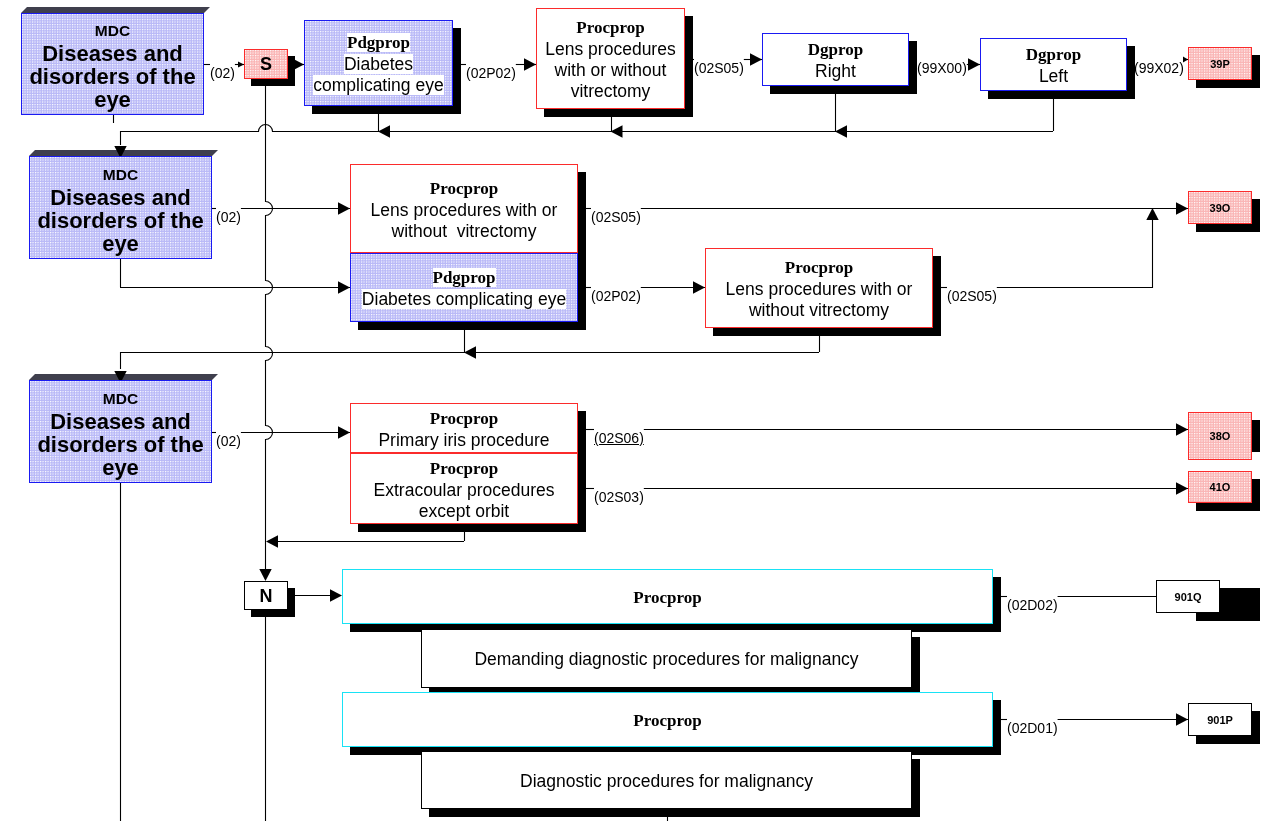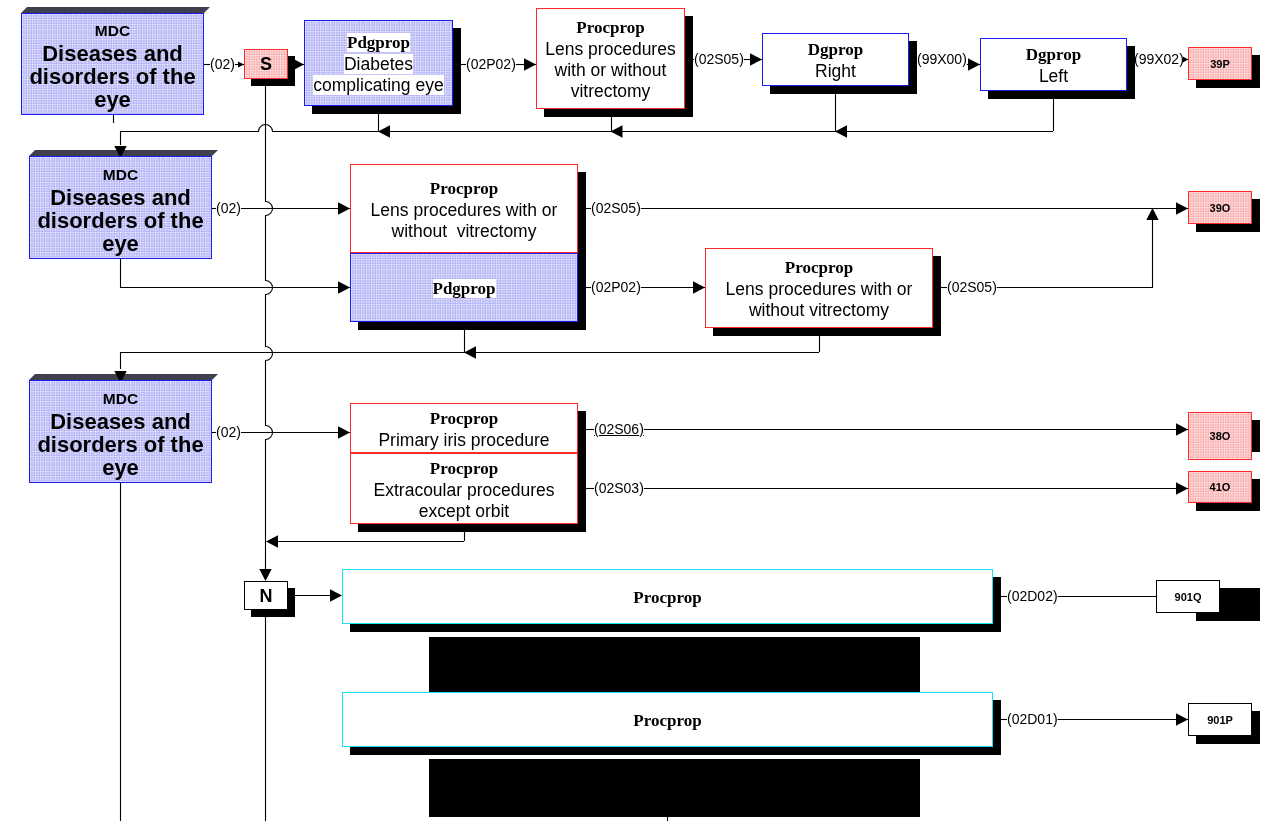--- a/index.html
+++ b/index.html
@@ -47,21 +47,21 @@
   .mdc .ttl{font-family:"Liberation Sans",sans-serif;font-size:15.5px;font-weight:bold;
        line-height:23px;}
   .mdc .bdy{font-weight:bold;font-size:22px;line-height:23px;text-align:right;}
   .hl{background:#fff;}
   .nohl .hl{background:transparent;}
   .term{font-weight:bold;font-size:11px;color:#000;line-height:18px;}
   .sw{font-weight:bold;font-size:18px;color:#000;line-height:18px;}
   .single{padding-top:0;}
 
   .elabel{position:absolute;font-size:14px;line-height:14px;color:#000;
-          white-space:nowrap;transform:translateY(-50%);}
+          white-space:nowrap;transform:translateY(-50%);margin-top:9px;}
 </style>
 </head>
 <body>
 
 <div id="stage">
   <div id="shadows">
       <div class="tshadow" style="left: 21px; top: 7px; width: 189px; height: 6px; clip-path: polygon(6px 0px, 189px 0px, 183px 6px, 0px 6px);"></div>
       <div class="shadow" style="left: 251px; top: 56px; width: 44px; height: 30px;"></div>
       <div class="shadow" style="left: 312px; top: 28px; width: 149px; height: 86px;"></div>
       <div class="shadow" style="left: 544px; top: 16px; width: 149px; height: 101px;"></div>
@@ -205,20 +205,21 @@
         <div class="bdy"><span class="hl">disorders of the</span></div>
         <div class="bdy"><span class="hl">eye</span></div>
       </div>
       <div class="node b-red nohl" style="left: 350px; top: 164px; width: 228px; height: 89px;">
         <div class="ttl"><span class="hl">Procprop</span></div>
         <div class="bdy"><span class="hl">Lens procedures with or</span></div>
         <div class="bdy"><span class="hl">without  vitrectomy</span></div>
       </div>
       <div class="node b-blue f-blue" style="left: 350px; top: 253px; width: 228px; height: 69px;">
         <div class="ttl"><span class="hl">Pdgprop</span></div>
+        <div class="bdy"><span class="hl">Diabetes complicating eye</span></div>
       </div>
       <div class="node b-red nohl" style="left: 705px; top: 248px; width: 228px; height: 80px;">
         <div class="ttl"><span class="hl">Procprop</span></div>
         <div class="bdy"><span class="hl">Lens procedures with or</span></div>
         <div class="bdy"><span class="hl">without vitrectomy</span></div>
       </div>
       <div class="node b-red f-red single" style="left: 1188px; top: 191px; width: 64px; height: 33px;">
         <div class="term">39O</div>
       </div>
       <div class="node mdc b-blue f-blue nohl" style="left: 29px; top: 380px; width: 183px; height: 103px;">
@@ -241,25 +242,31 @@
       </div>
       <div class="node b-red f-red single" style="left: 1188px; top: 471px; width: 64px; height: 32px;">
         <div class="term">41O</div>
       </div>
       <div class="node b-black single" style="left: 244px; top: 581px; width: 44px; height: 29px;">
         <div class="sw">N</div>
       </div>
       <div class="node b-cyan nohl" style="left: 342px; top: 569px; width: 651px; height: 55px;">
         <div class="ttl"><span class="hl">Procprop</span></div>
       </div>
+      <div class="node b-black nohl" style="left: 421px; top: 629px; width: 491px; height: 59px;">
+        <div class="bdy"><span class="hl">Demanding diagnostic procedures for malignancy</span></div>
+      </div>
       <div class="node b-black single" style="left: 1156px; top: 580px; width: 64px; height: 33px;">
         <div class="term">901Q</div>
       </div>
       <div class="node b-cyan nohl" style="left: 342px; top: 692px; width: 651px; height: 55px;">
         <div class="ttl"><span class="hl">Procprop</span></div>
+      </div>
+      <div class="node b-black nohl" style="left: 421px; top: 751px; width: 491px; height: 58px;">
+        <div class="bdy"><span class="hl">Diagnostic procedures for malignancy</span></div>
       </div>
       <div class="node b-black single" style="left: 1188px; top: 703px; width: 64px; height: 33px;">
         <div class="term">901P</div>
       </div>
     </div>
   <div id="labels">
       <div class="elabel" style="left: 210px; top: 64px;">(02)</div>
       <div class="elabel" style="left: 466px; top: 64px;">(02P02)</div>
       <div class="elabel" style="left: 694px; top: 59px;">(02S05)</div>
       <div class="elabel" style="left: 917px; top: 59px;">(99X00)</div>

